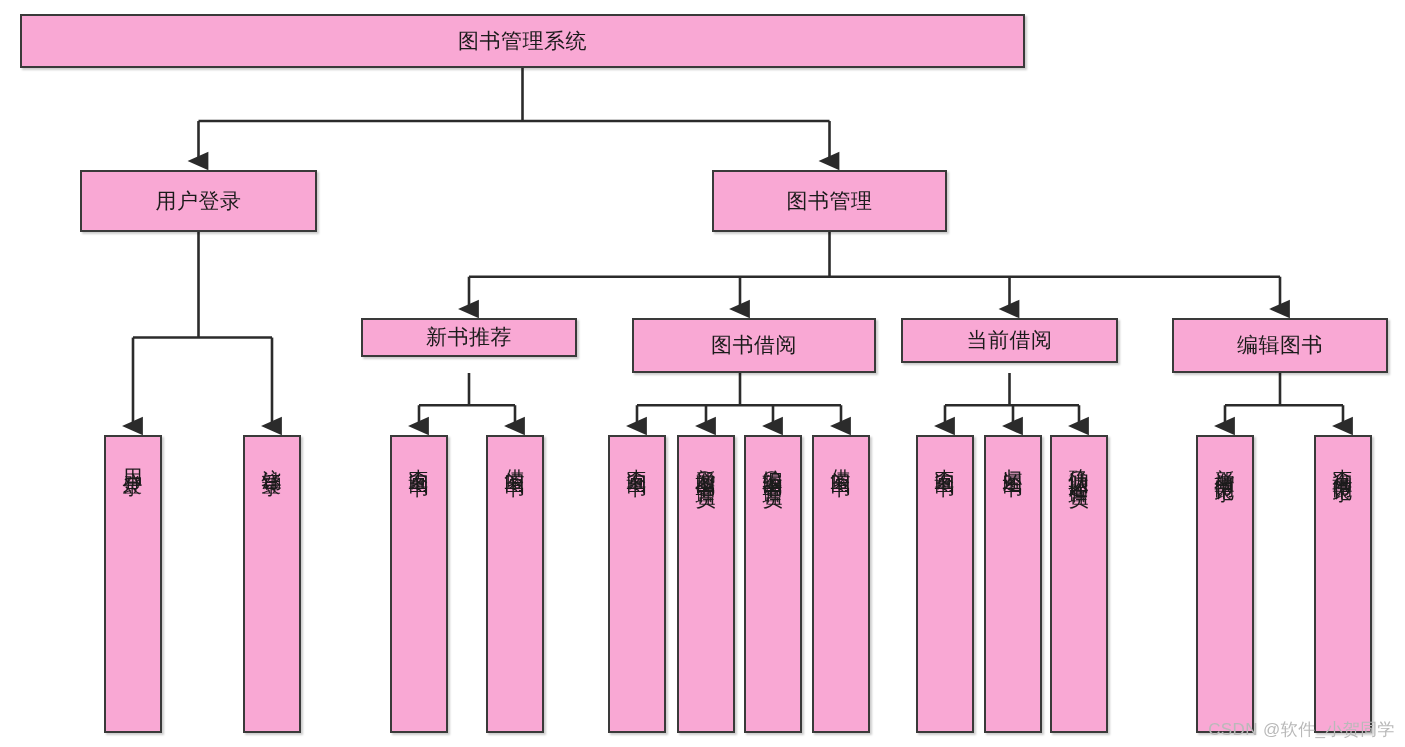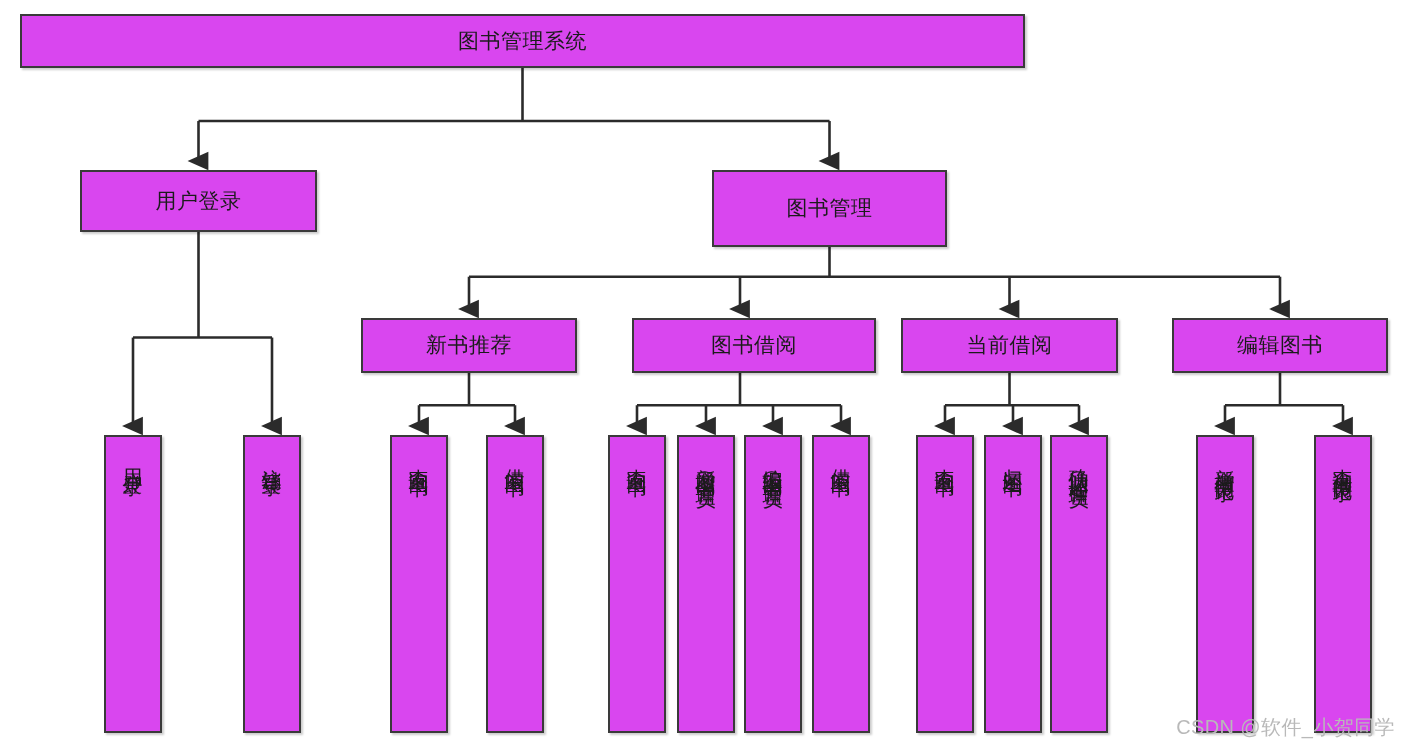--- a/index.html
+++ b/index.html
@@ -23,21 +23,21 @@
     left: 0;
     top: 0;
     width: 1405px;
     height: 747px;
     pointer-events: none;
   }
   .node {
     position: absolute;
     box-sizing: border-box;
     border: 2.5px solid #3a3a3a;
-    background: #d946ef;
+    background: #f9a8d4;
     display: flex;
     align-items: center;
     justify-content: center;
     box-shadow: 2px 2px 2px rgba(0,0,0,0.20);
   }
   .node-label {
     color: #1b1b1b;
     font-size: 21px;
     line-height: 1.18;
     letter-spacing: 0.5px;
@@ -55,21 +55,21 @@
     writing-mode: vertical-rl;
     text-orientation: upright;
     font-size: 20px;
     letter-spacing: 3px;
     line-height: 1;
   }
   #watermark {
     position: absolute;
     right: 10px;
     bottom: 6px;
-    font-size: 20px;
+    font-size: 17px;
     color: #b9b9b9;
     white-space: nowrap;
     letter-spacing: 0.4px;
   }
 </style>
 </head>
 <body>
 
 <div id="diagram-root">
 
@@ -116,30 +116,30 @@
       </g>
   </svg>
 
   <div id="nodes">
       <div class="node horizontal" style="left: 20px; top: 14px; width: 1005px; height: 54px;">
         <span class="node-label">图书管理系统</span>
       </div>
       <div class="node horizontal" style="left: 80px; top: 170px; width: 237px; height: 62px;">
         <span class="node-label">用户登录</span>
       </div>
-      <div class="node horizontal" style="left: 712px; top: 170px; width: 235px; height: 77px;">
+      <div class="node horizontal" style="left: 712px; top: 170px; width: 235px; height: 62px;">
         <span class="node-label">图书管理</span>
       </div>
-      <div class="node horizontal" style="left: 361px; top: 318px; width: 216px; height: 55px;">
+      <div class="node horizontal" style="left: 361px; top: 318px; width: 216px; height: 39px;">
         <span class="node-label">新书推荐</span>
       </div>
       <div class="node horizontal" style="left: 632px; top: 318px; width: 244px; height: 55px;">
         <span class="node-label">图书借阅</span>
       </div>
-      <div class="node horizontal" style="left: 901px; top: 318px; width: 217px; height: 55px;">
+      <div class="node horizontal" style="left: 901px; top: 318px; width: 217px; height: 45px;">
         <span class="node-label">当前借阅</span>
       </div>
       <div class="node horizontal" style="left: 1172px; top: 318px; width: 216px; height: 55px;">
         <span class="node-label">编辑图书</span>
       </div>
       <div class="node vertical" style="left: 104px; top: 435px; width: 58px; height: 298px;">
         <span class="node-label">用户登录</span>
       </div>
       <div class="node vertical" style="left: 243px; top: 435px; width: 58px; height: 298px;">
         <span class="node-label">注销登录</span>

